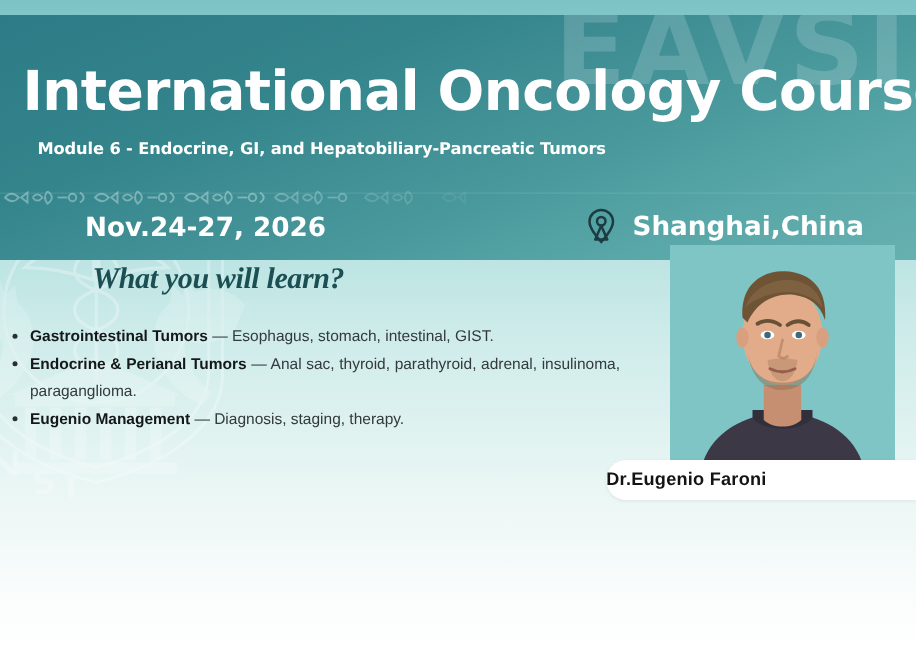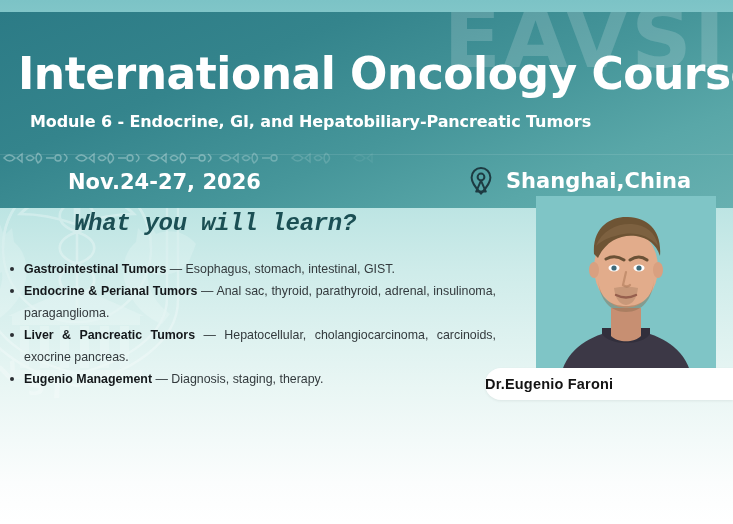--- a/index.html
+++ b/index.html
@@ -42,21 +42,21 @@
   }
   .title{
     position:absolute;left:18px;top:40px;
     font-size:44px;font-weight:bold;color:#ffffff;
     letter-spacing:-0.5px;line-height:1;
     font-family:"DejaVu Sans", sans-serif;
     white-space:nowrap;
   }
   .subtitle{
     position:absolute;left:30px;top:100px;
-    font-size:16px;font-weight:bold;color:#ffffff;
+    font-size:13px;font-weight:bold;color:#ffffff;
     line-height:1.2;letter-spacing:-0.1px;
     font-family:"DejaVu Sans", sans-serif;
     white-space:nowrap;
     text-align:right;
   }
   .header-divider{
     position:absolute;left:0;top:142px;width:733px;height:1px;
     background:rgba(255,255,255,.10);
   }
   .meta-row{
@@ -75,21 +75,21 @@
   .meta-city{
     font-size:21px;font-weight:bold;color:#ffffff;
     font-family:"DejaVu Sans", sans-serif;white-space:nowrap;
   }
 
   
   .learn-heading{
     position:absolute;left:74px;top:210px;
     font-size:24px;font-weight:bold;font-style:italic;
     color:#1b4f54;letter-spacing:-0.3px;
-    font-family:Liberation Mono, monospace;white-space:nowrap;
+    font-family:Liberation Serif, serif;white-space:nowrap;
   }
   .bullets{
     position:absolute;left:2px;top:258px;width:472px;
     margin:0;padding:0 0 0 22px;list-style:none;
   }
   .bullets li{
     position:relative;
     font-size:12.4px;line-height:22px;color:#333a3d;
     text-align:justify;margin-bottom:0px;
     font-family:"Liberation Sans", sans-serif;
@@ -245,21 +245,20 @@
         <span class="meta-city">Shanghai,China</span>
       </div>
     </div>
   </div>
 
   <div class="learn-heading">What you will learn?</div>
 
   <ul class="bullets">
     <li><b>Gastrointestinal Tumors</b><span> — </span><span>Esophagus, stomach, intestinal, GIST.</span></li>
     <li><b>Endocrine &amp; Perianal Tumors</b><span> — </span><span>Anal sac, thyroid, parathyroid, adrenal, insulinoma, paraganglioma.</span></li>
-    <li><b>Liver &amp; Pancreatic Tumors</b><span> — </span><span>Hepatocellular, cholangiocarcinoma, carcinoids, exocrine pancreas.</span></li>
     <li><b>Eugenio Management</b><span> — </span><span>Diagnosis, staging, therapy.</span></li>
   </ul>
 
   <div class="photo">
     <svg viewBox="0 0 180 196" xmlns="http://www.w3.org/2000/svg">
       <rect x="0" y="0" width="180" height="196" fill="#7fc5c6"></rect>
 
       <path d="M22 196 C24 162 42 146 66 138 L114 138 C138 146 156 162 158 196 Z" fill="#3c3846"></path>
       <path d="M66 138 C74 150 106 150 114 138 L114 132 L66 132 Z" fill="#322f3c"></path>
 

